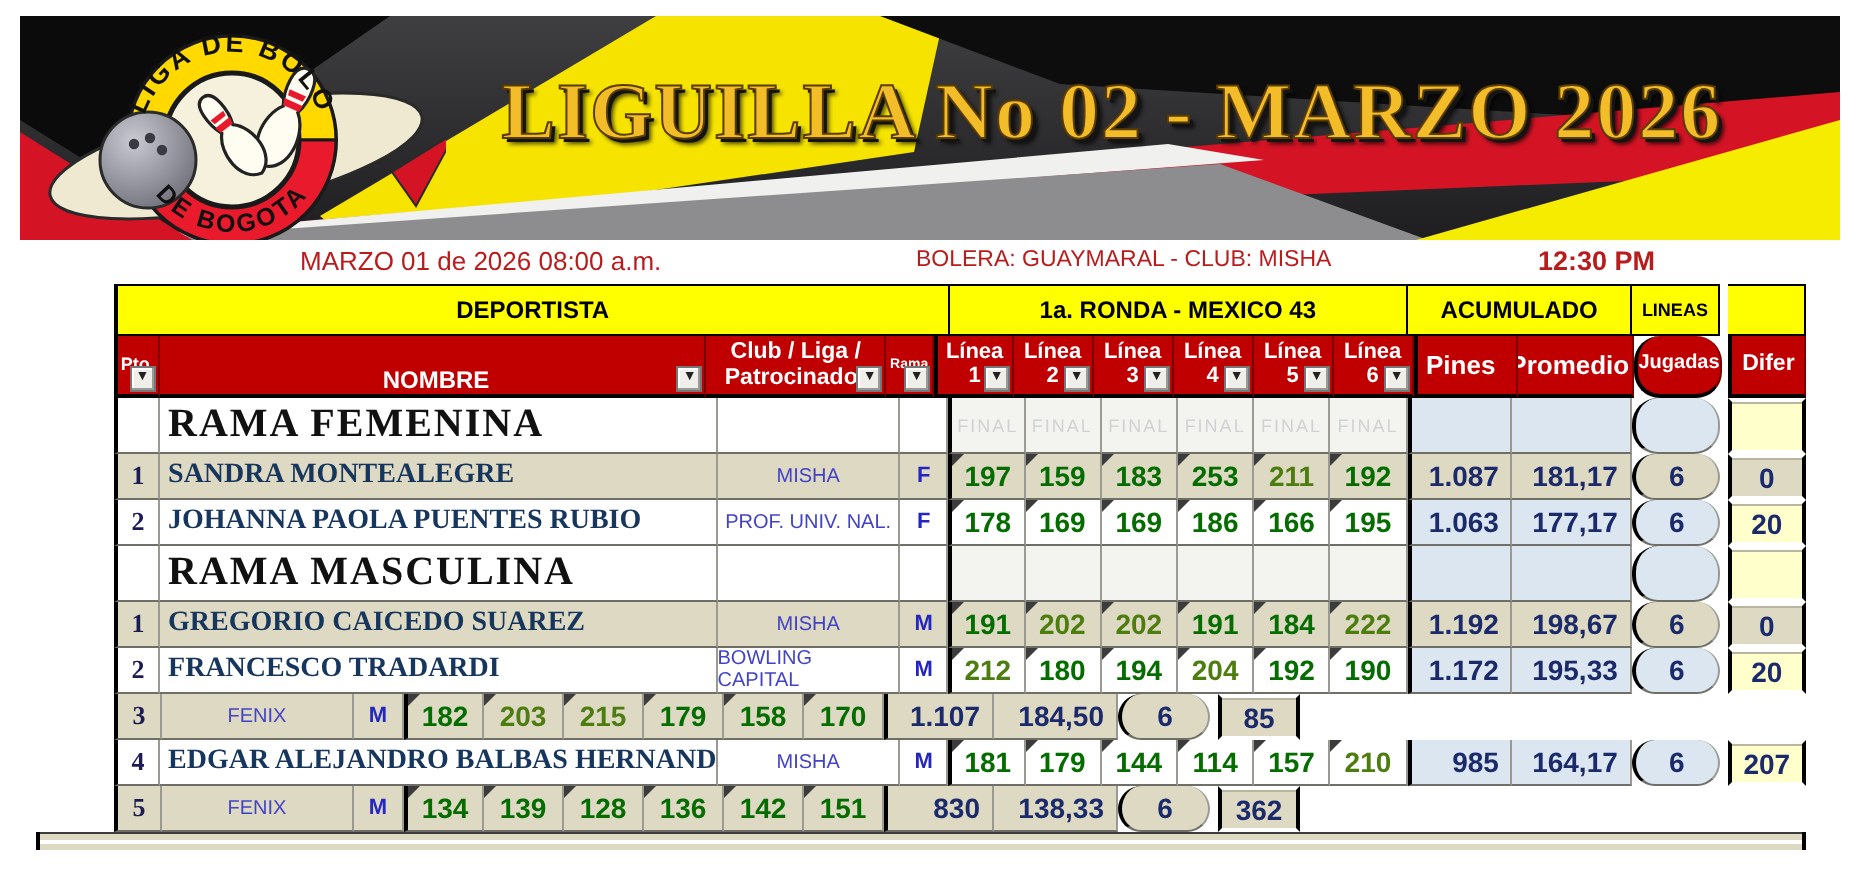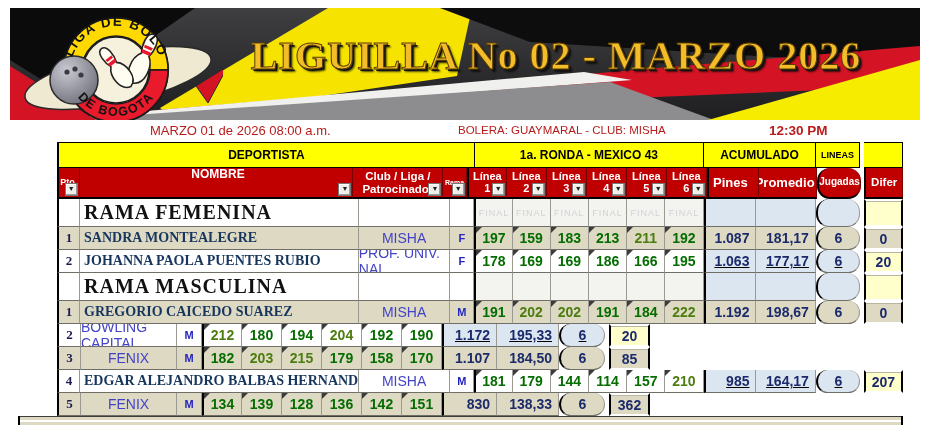--- a/index.html
+++ b/index.html
@@ -57,30 +57,30 @@
   .hcell-sub{display:flex;align-items:center;gap:2px;}
   .pre{white-space:pre-line;text-align:center;}
 
   
   .r-sec .cell{height:28px;background:#fff;}
   .r-data .cell{height:23px;}
   .sec-label{font-family:"Liberation Serif",serif;font-weight:bold;font-size:20px;color:#111;
              letter-spacing:1px;white-space:nowrap;}
   .pto-txt{font-family:"Liberation Serif",serif;font-weight:bold;font-size:13px;color:#1c1c54;}
   .name-txt{font-family:"Liberation Serif",serif;font-weight:bold;font-size:14px;color:#17365d;white-space:nowrap;}
-  .club-txt{font-size:14px;color:#4343c8;}
+  .club-txt{font-size:10px;color:#4343c8;}
   .rama-txt{font-weight:bold;font-size:11px;color:#2525c0;}
   .score{font-weight:bold;font-size:14px;}
   .sc-green{color:#056d00;} .sc-red{color:#4d7c0f;}
   .navy{font-weight:bold;font-size:14px;color:#1b2a6b;}
   .ghost{color:#aeb2bc;opacity:.5;font-size:9px;letter-spacing:1px;}
   .tick::before{content:"";position:absolute;left:0;top:0;border:3px solid transparent;
                 border-left-color:#3c3c3c;border-top-color:#3c3c3c;}
   .bg-beige{background:#ddd9c3!important;} .bg-white{background:#fff!important;}
-  .bg-blue{background:#dce6f1!important;text-decoration:underline;}  .bg-lyellow{background:#ffffcc!important;}
+  .bg-blue{background:#dce6f1!important;}  .bg-lyellow{background:#ffffcc!important;}
   .bg-ghostrow{background:#f3f3ef!important;}
   .difer-cell{border-top:2px solid #fff;border-bottom:2px solid #fff;box-shadow:inset 0 1px 0 #b9b5a0;}
   .sliver{height:9px;background:linear-gradient(#3c3c3c 1px,#ddd9c3 1px 4px,#ffffff 4px 6px,#ddd9c3 6px);
           border-left:2px solid #000;border-right:2px solid #000;}
 </style>
 </head>
 <body>
 
 <div class="page">
 
@@ -150,21 +150,21 @@
       <div class="cell" style="width:46px;font-size:9px">LINEAS</div>
       <div class="cell c-gap"></div>
       <div class="cell" style="width:41px"></div>
     </div>
 
     <div class="trow hdr-red">
       <div class="cell c-pto bl2">
         <span style="font-size:9px">Pto.</span>
         <span class="fbtn">▼</span>
       </div>
-      <div class="cell c-nombre" style="justify-content:flex-start">
+      <div class="cell c-nombre" style="justify-content:flex-end">
         <span style="font-size:12px">NOMBRE</span>
         <span class="fbtn">▼</span>
       </div>
       <div class="cell c-club">
         <span class="pre" style="font-size:11.5px">Club / Liga /
 Patrocinador</span>
         <span class="fbtn">▼</span>
       </div>
       <div class="cell c-rama">
         <span style="font-size:7px">Rama</span>
@@ -277,21 +277,21 @@
           <div class="cell c-lin tick bl2 bg-beige">
             <span class="score sc-green">197</span>
           </div>
           <div class="cell c-lin tick bg-beige">
             <span class="score sc-green">159</span>
           </div>
           <div class="cell c-lin tick bg-beige">
             <span class="score sc-green">183</span>
           </div>
           <div class="cell c-lin tick bg-beige">
-            <span class="score sc-green">213</span>
+            <span class="score sc-green">253</span>
           </div>
           <div class="cell c-lin tick bg-beige">
             <span class="score sc-red">211</span>
           </div>
           <div class="cell c-lin tick bg-beige">
             <span class="score sc-green">192</span>
           </div>
           <div class="cell c-pines bl2 bg-beige">
             <span class="navy">1.087</span>
           </div>
@@ -412,20 +412,23 @@
           </div>
           <div class="cell c-gap"></div>
           <div class="cell c-difer bl2 br2 difer-cell bg-beige">
             <span class="navy">0</span>
           </div>
         </div>
         <div class="trow r-data">
           <div class="cell c-pto bl2 bg-white">
             <span class="pto-txt">2</span>
           </div>
+          <div class="cell c-nombre bg-white">
+            <span class="name-txt">FRANCESCO TRADARDI</span>
+          </div>
           <div class="cell c-club bg-white">
             <span class="club-txt">BOWLING CAPITAL</span>
           </div>
           <div class="cell c-rama bg-white">
             <span class="rama-txt">M</span>
           </div>
           <div class="cell c-lin tick bl2 bg-white">
             <span class="score sc-red">212</span>
           </div>
           <div class="cell c-lin tick bg-white">

